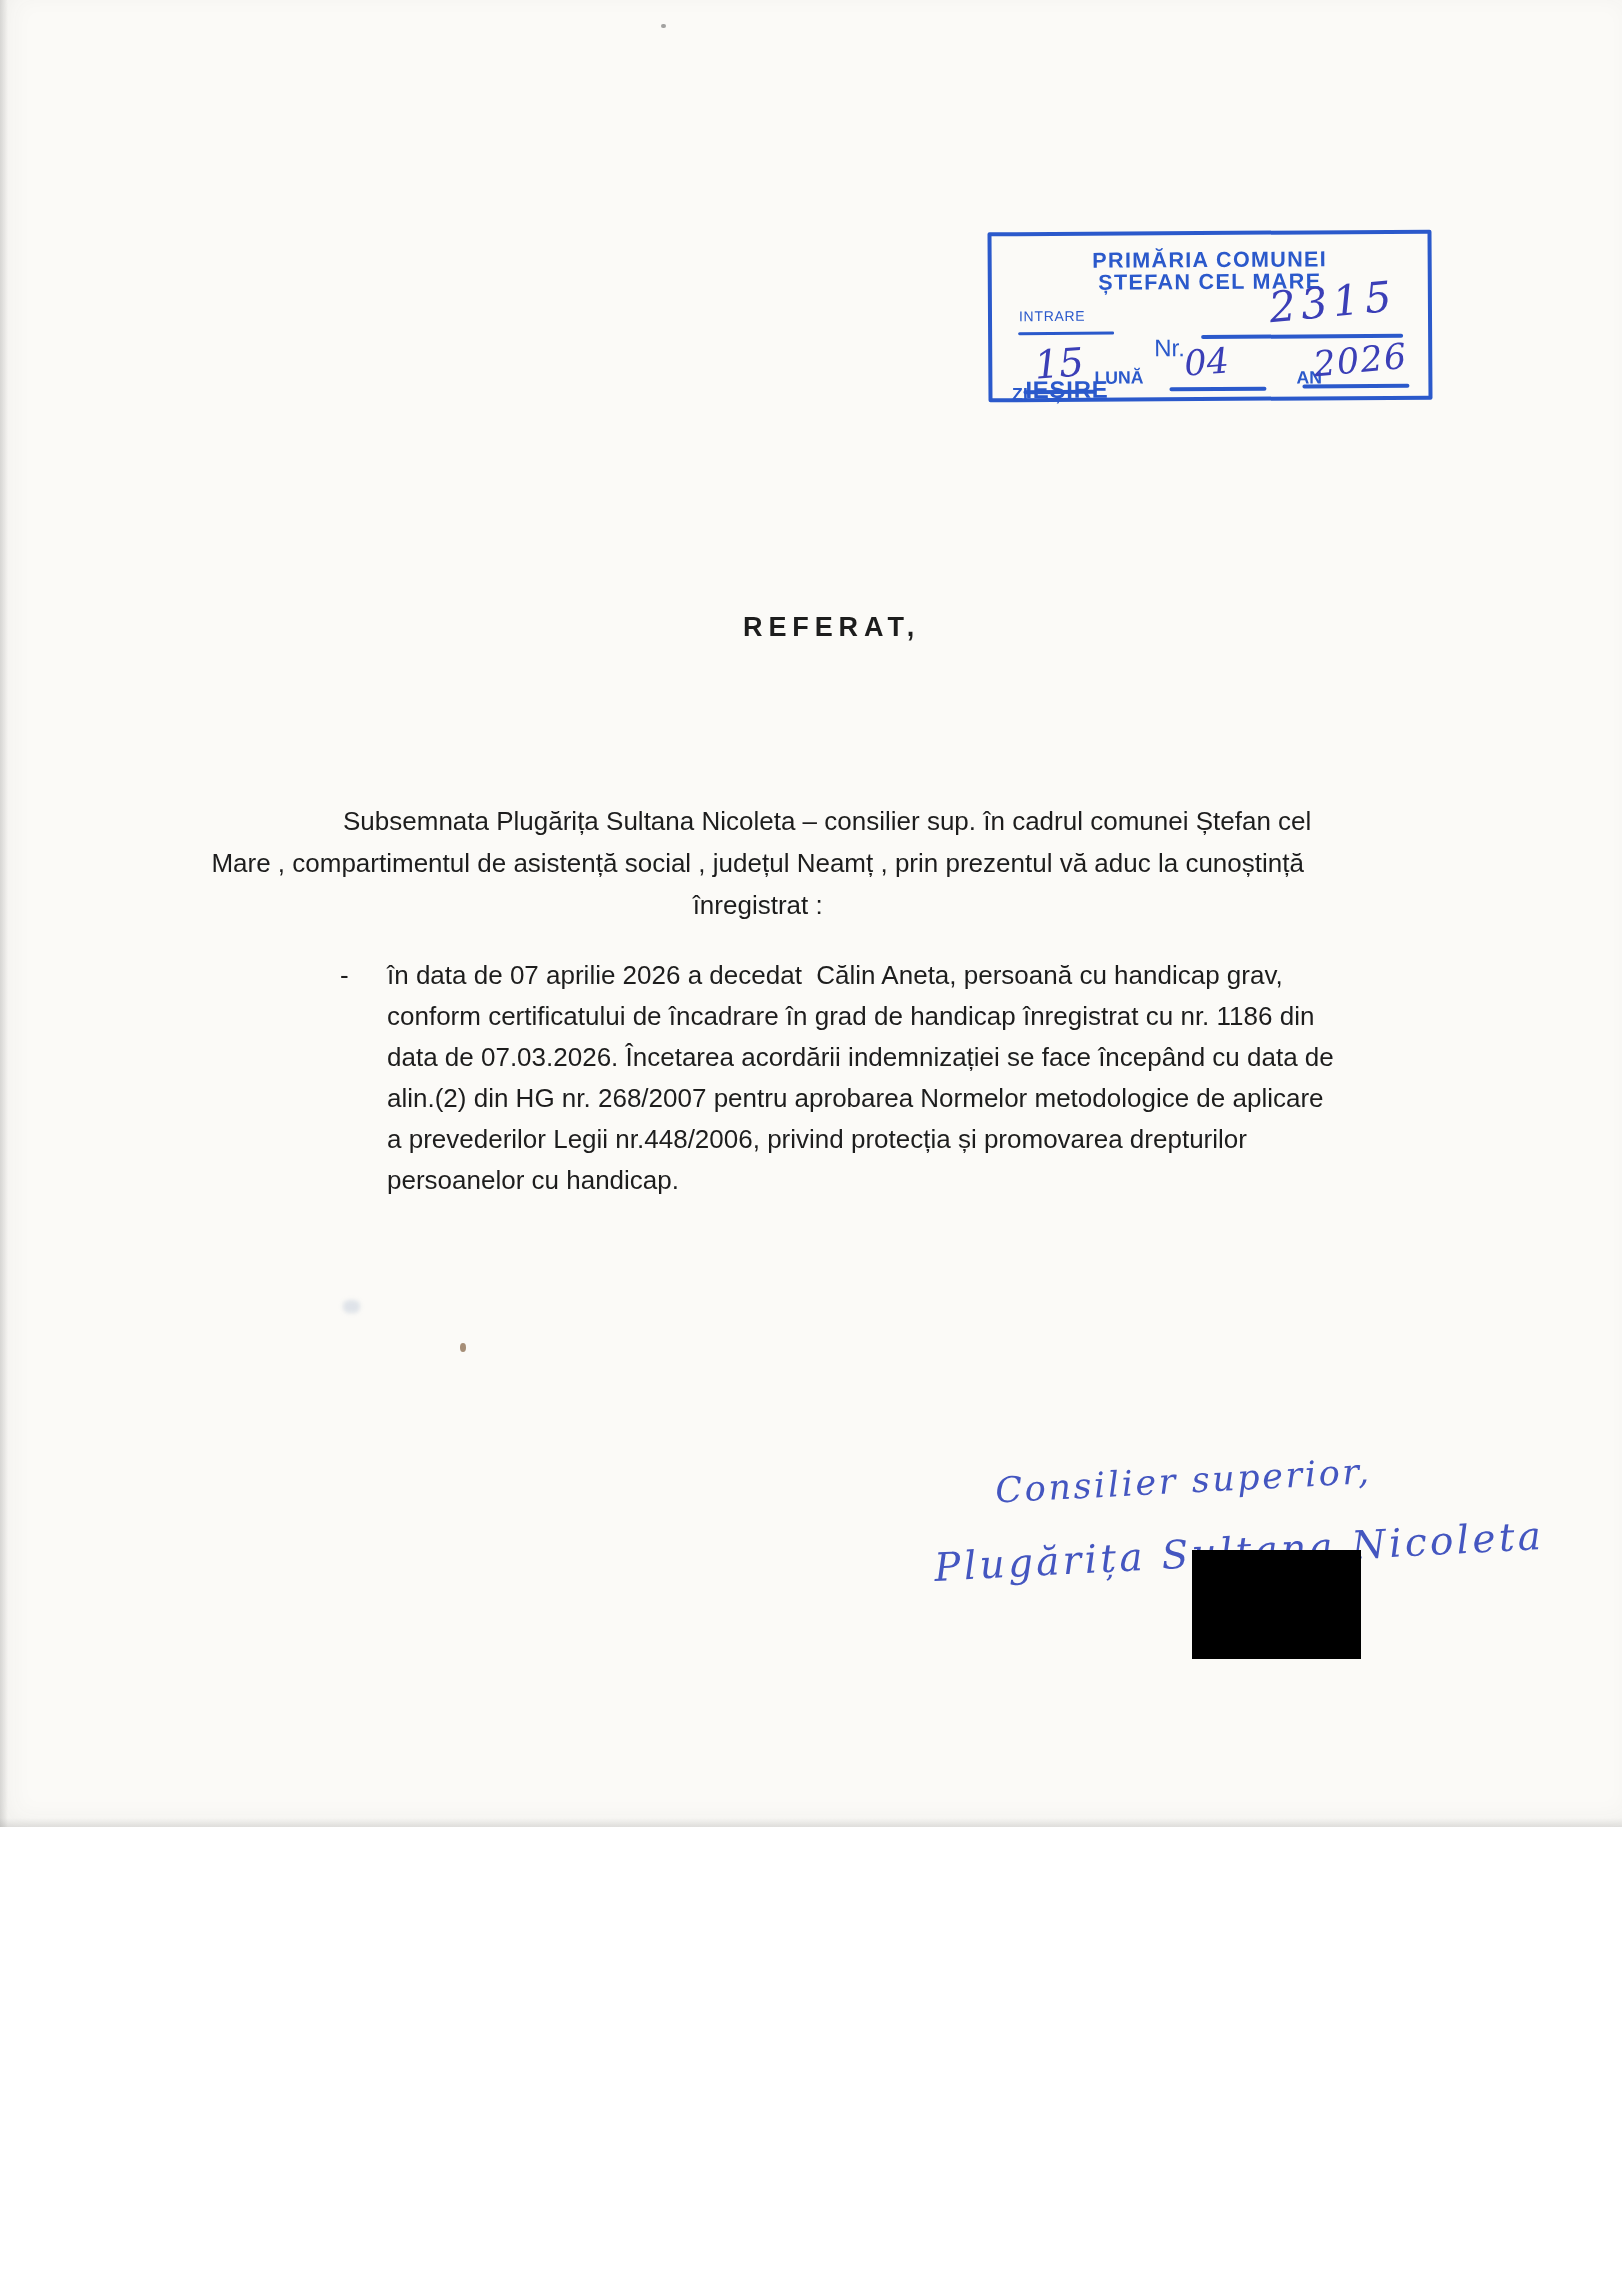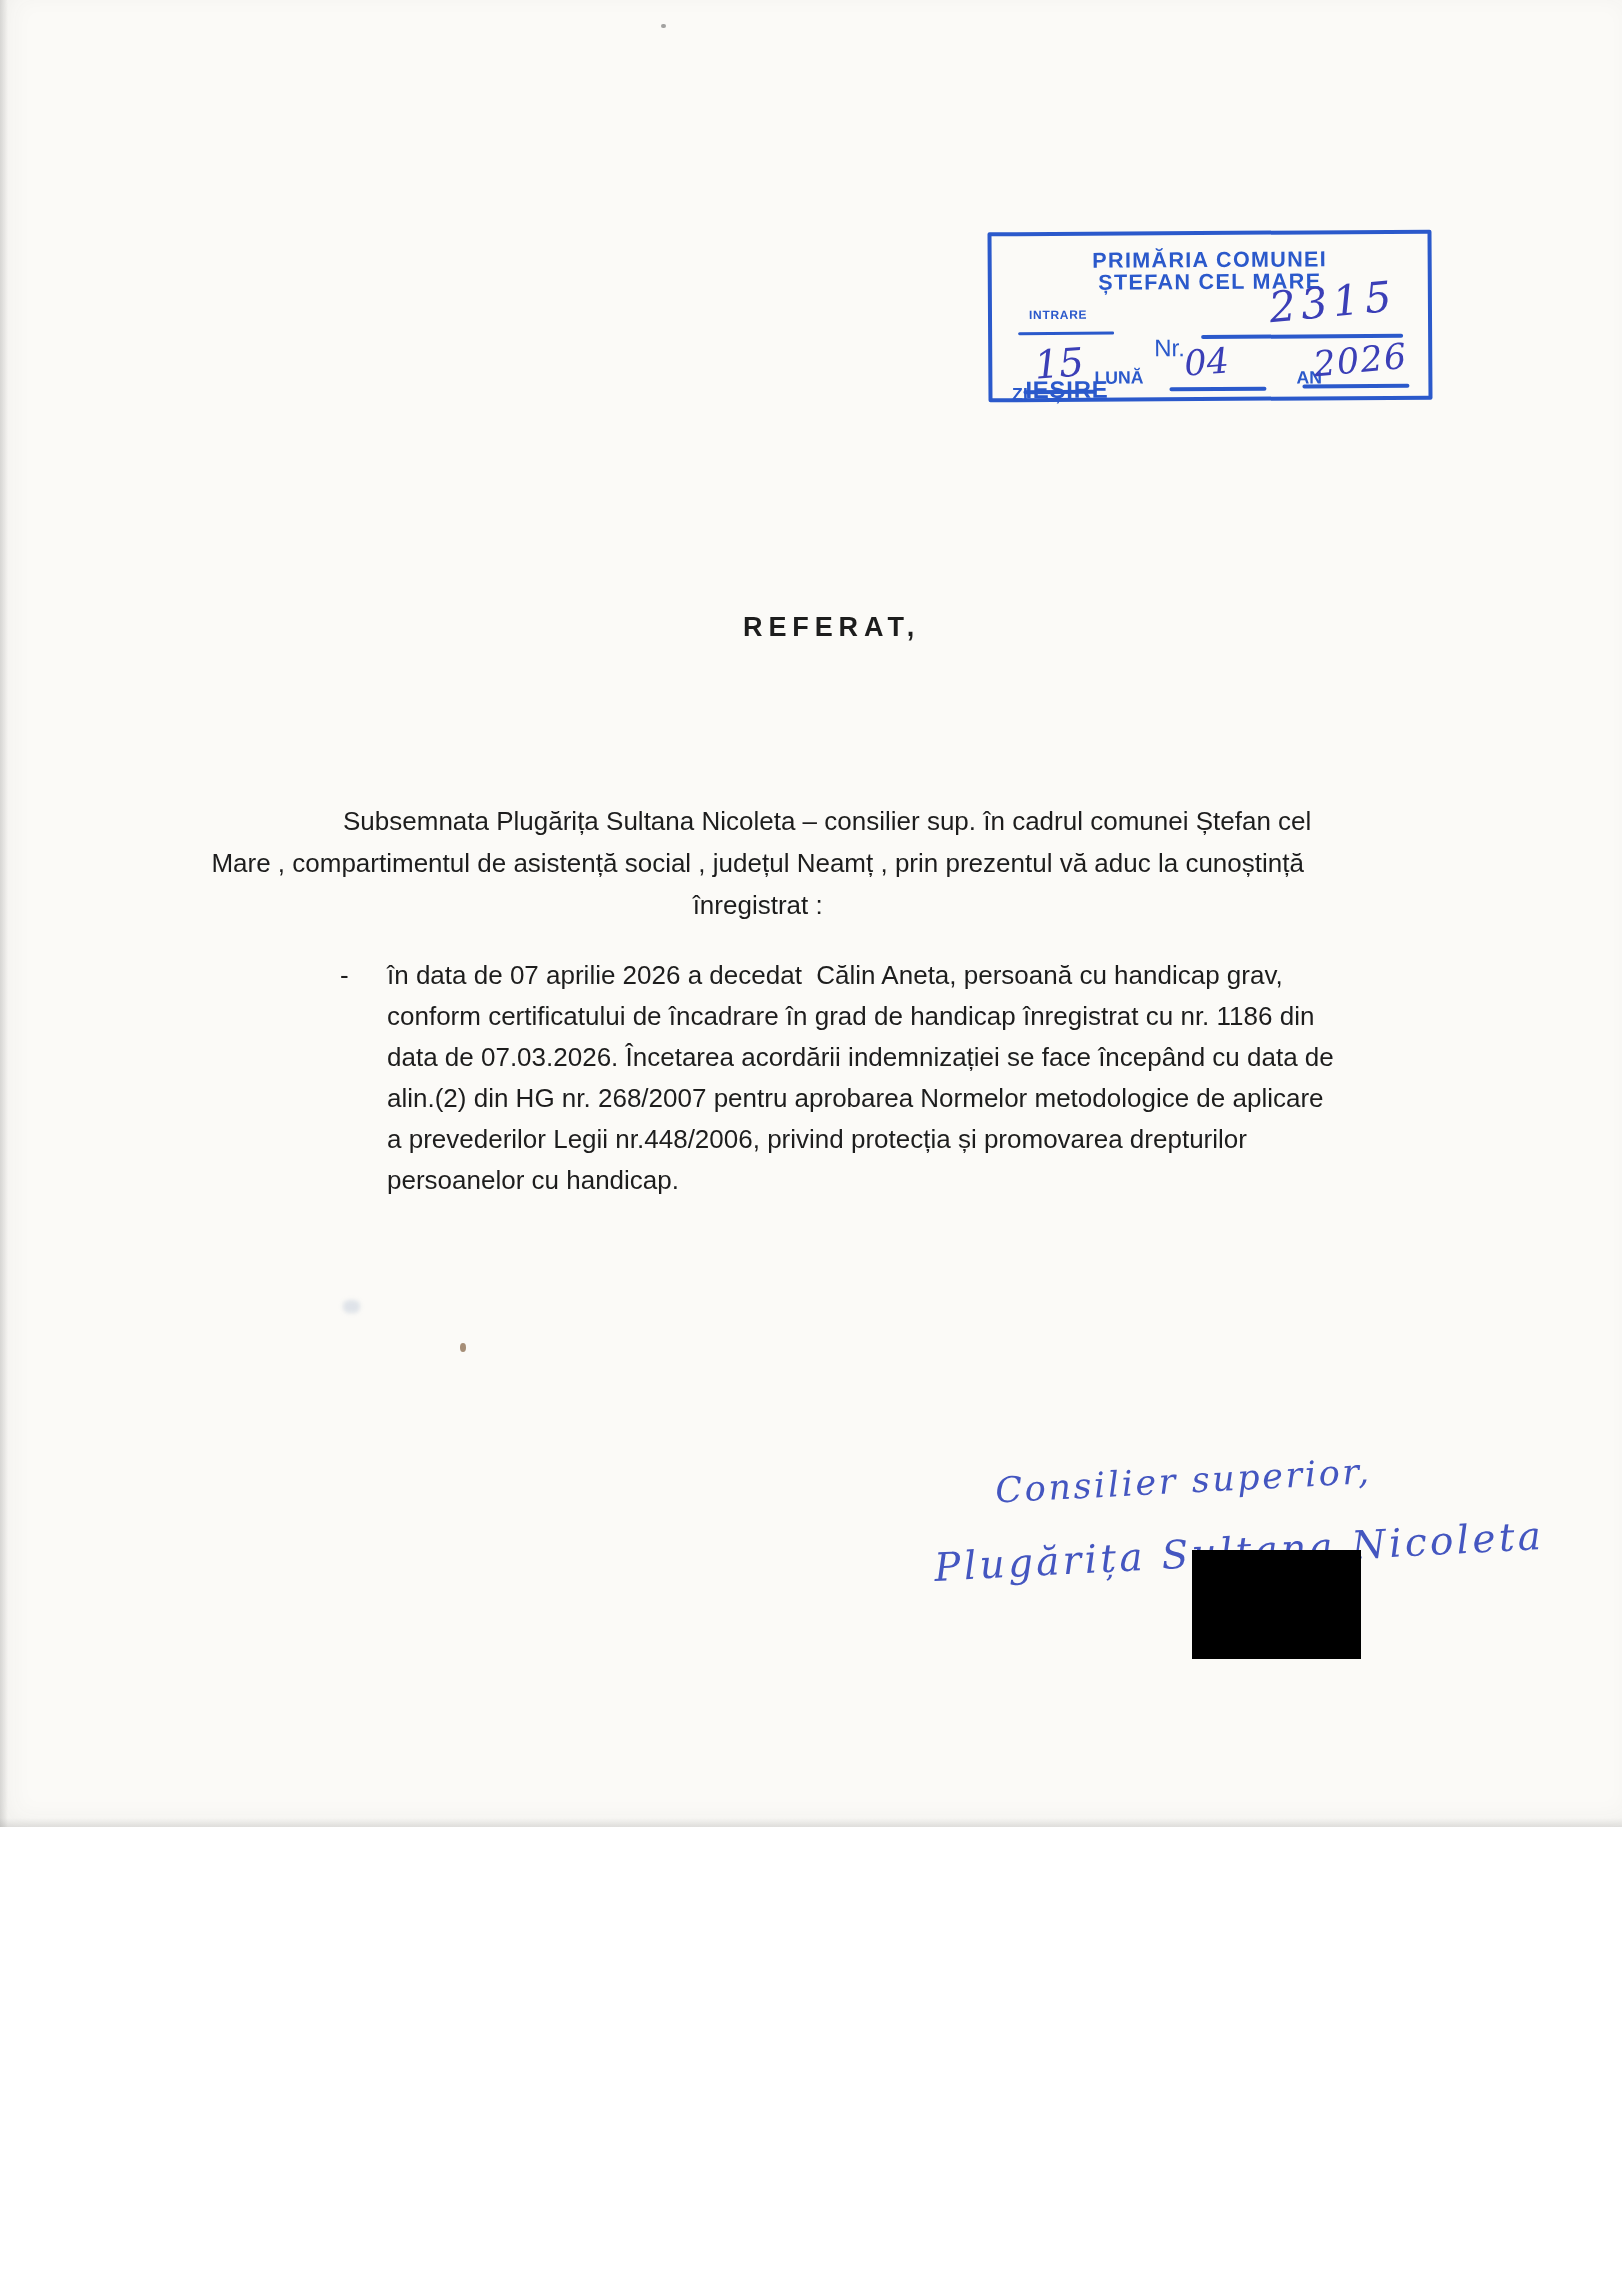--- a/index.html
+++ b/index.html
@@ -37,21 +37,21 @@
   }
   .stamp .s-org1, .stamp .s-org2 {
     position: absolute; left: 0; right: 0;
     text-align: center;
     font-weight: bold; font-size: 21.6px; letter-spacing: 1.3px;
     white-space: pre;
   }
   .s-org1 { top: 11.8px; }
   .s-org2 { top: 34px; }
 
-  .s-intrare { position: absolute; left: 37px;  top: 72px; font-weight: bold; font-size: 12px; letter-spacing: 0.7px; }
+  .s-intrare { position: absolute; left: 27px;  top: 72px; font-weight: normal; font-size: 14px; letter-spacing: 0.7px; }
   .bar { position: absolute; background: #2b59cb; border-radius: 2px; }
   .bar-intrare { left: 26px;  top: 96px; width: 96px; height: 3.3px; }
   .s-iesire  { position: absolute; left: 33px;  top: 100px; font-weight: bold; font-size: 24px; letter-spacing: 0.7px; margin-top: 40px; }
   .s-nr      { position: absolute; left: 162px; top: 72px; font-weight: normal; font-size: 24px; margin-top: 27px; }
   .bar-nr    { left: 209px; top: 100px; width: 202px; height: 3.9px; }
   .s-zi      { position: absolute; left: 19.6px;  top: 148px; font-weight: bold; font-size: 17.7px; }
   .bar-zi    { left: 31px;  top: 154px; width: 73px; height: 3.9px; }
   .s-luna    { position: absolute; left: 102px; top: 132px; font-weight: bold; font-size: 17.7px; }
   .bar-luna  { left: 177px; top: 152px; width: 97px; height: 3.9px; }
   .s-an      { position: absolute; left: 304px; top: 133px; font-weight: bold; font-size: 17.7px; }

